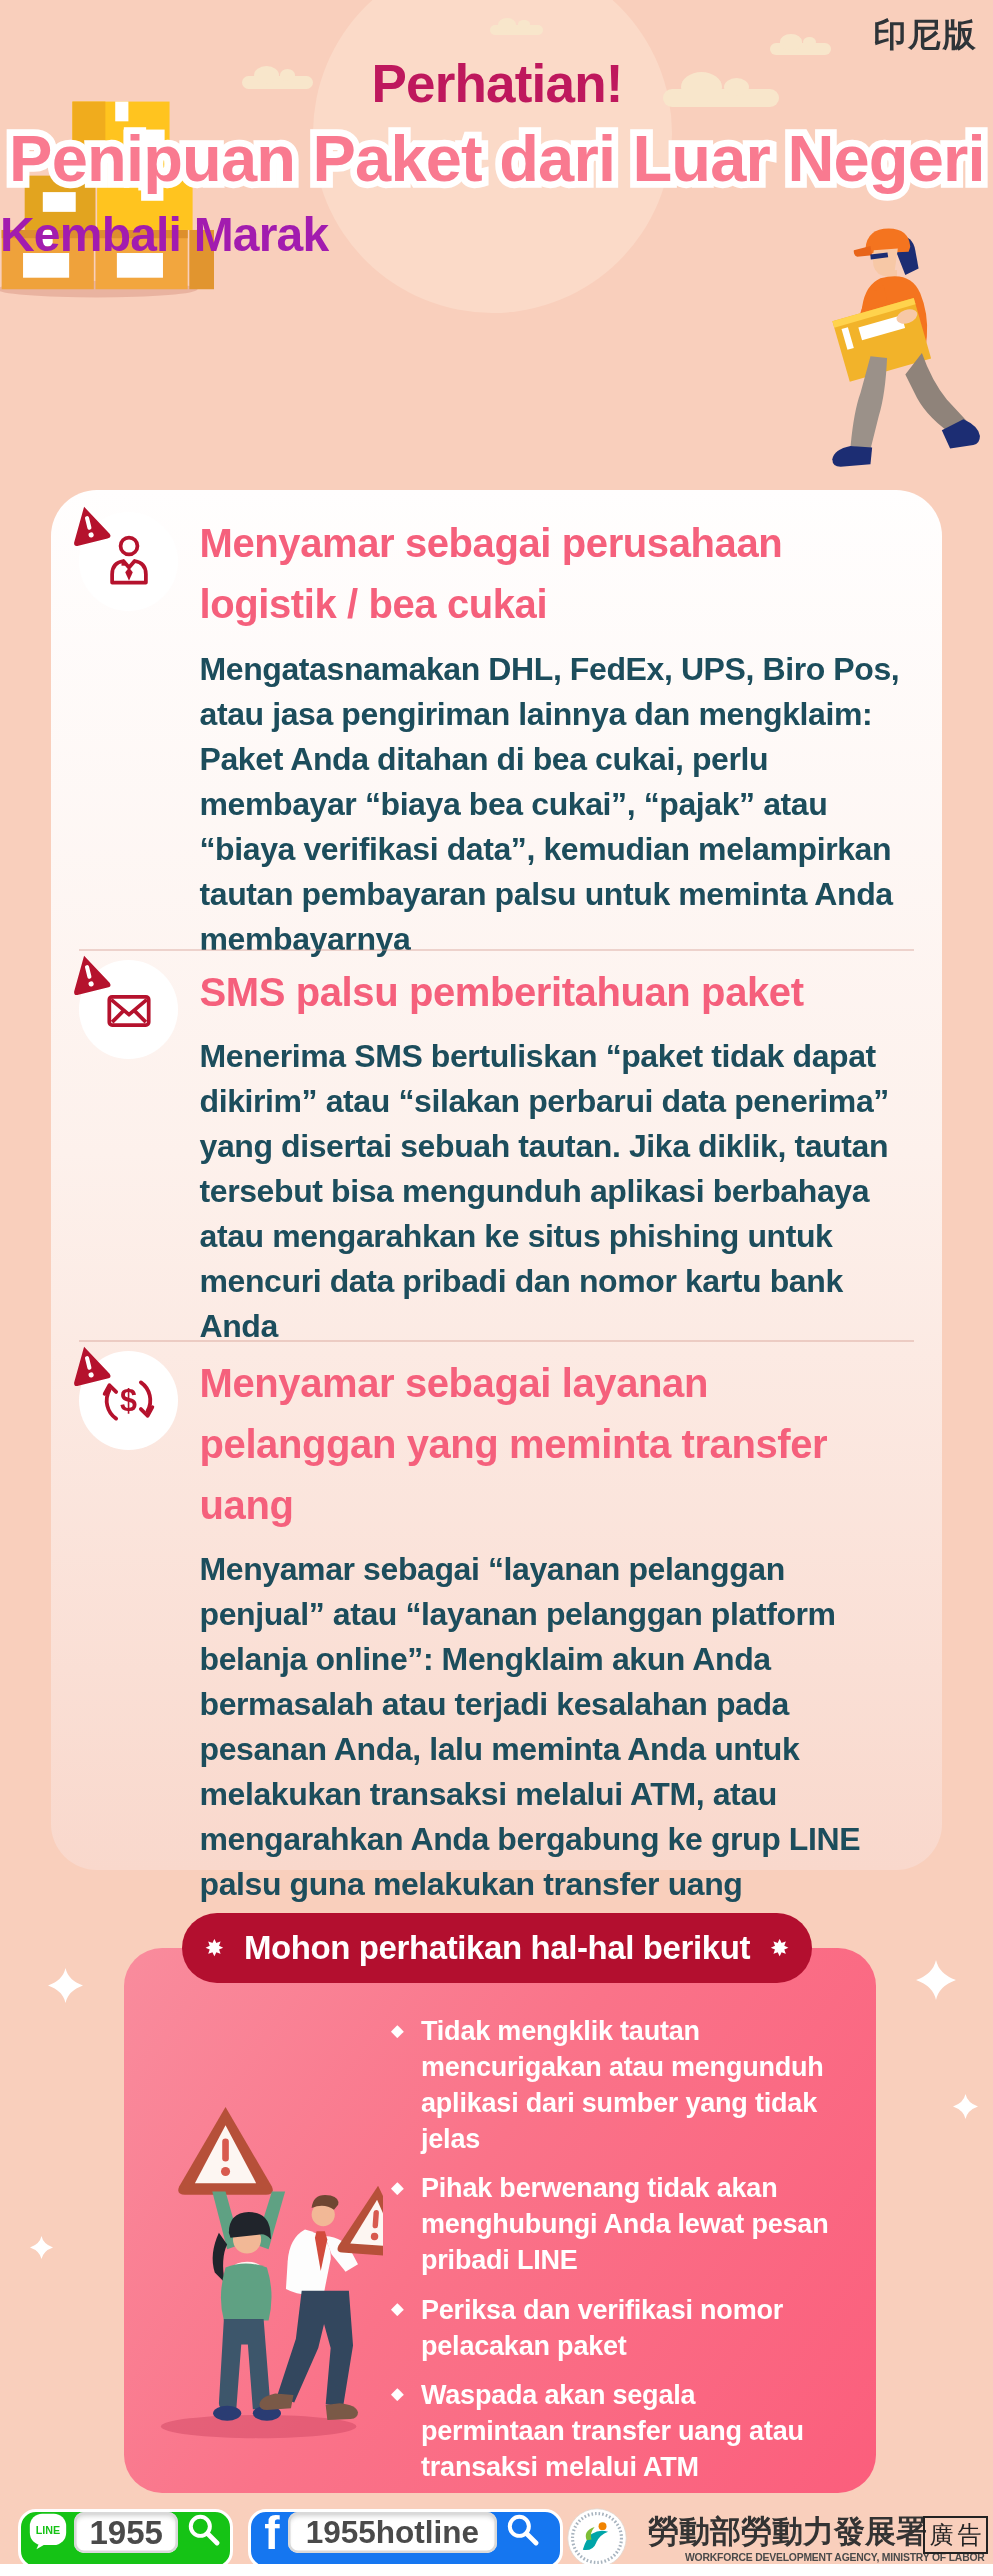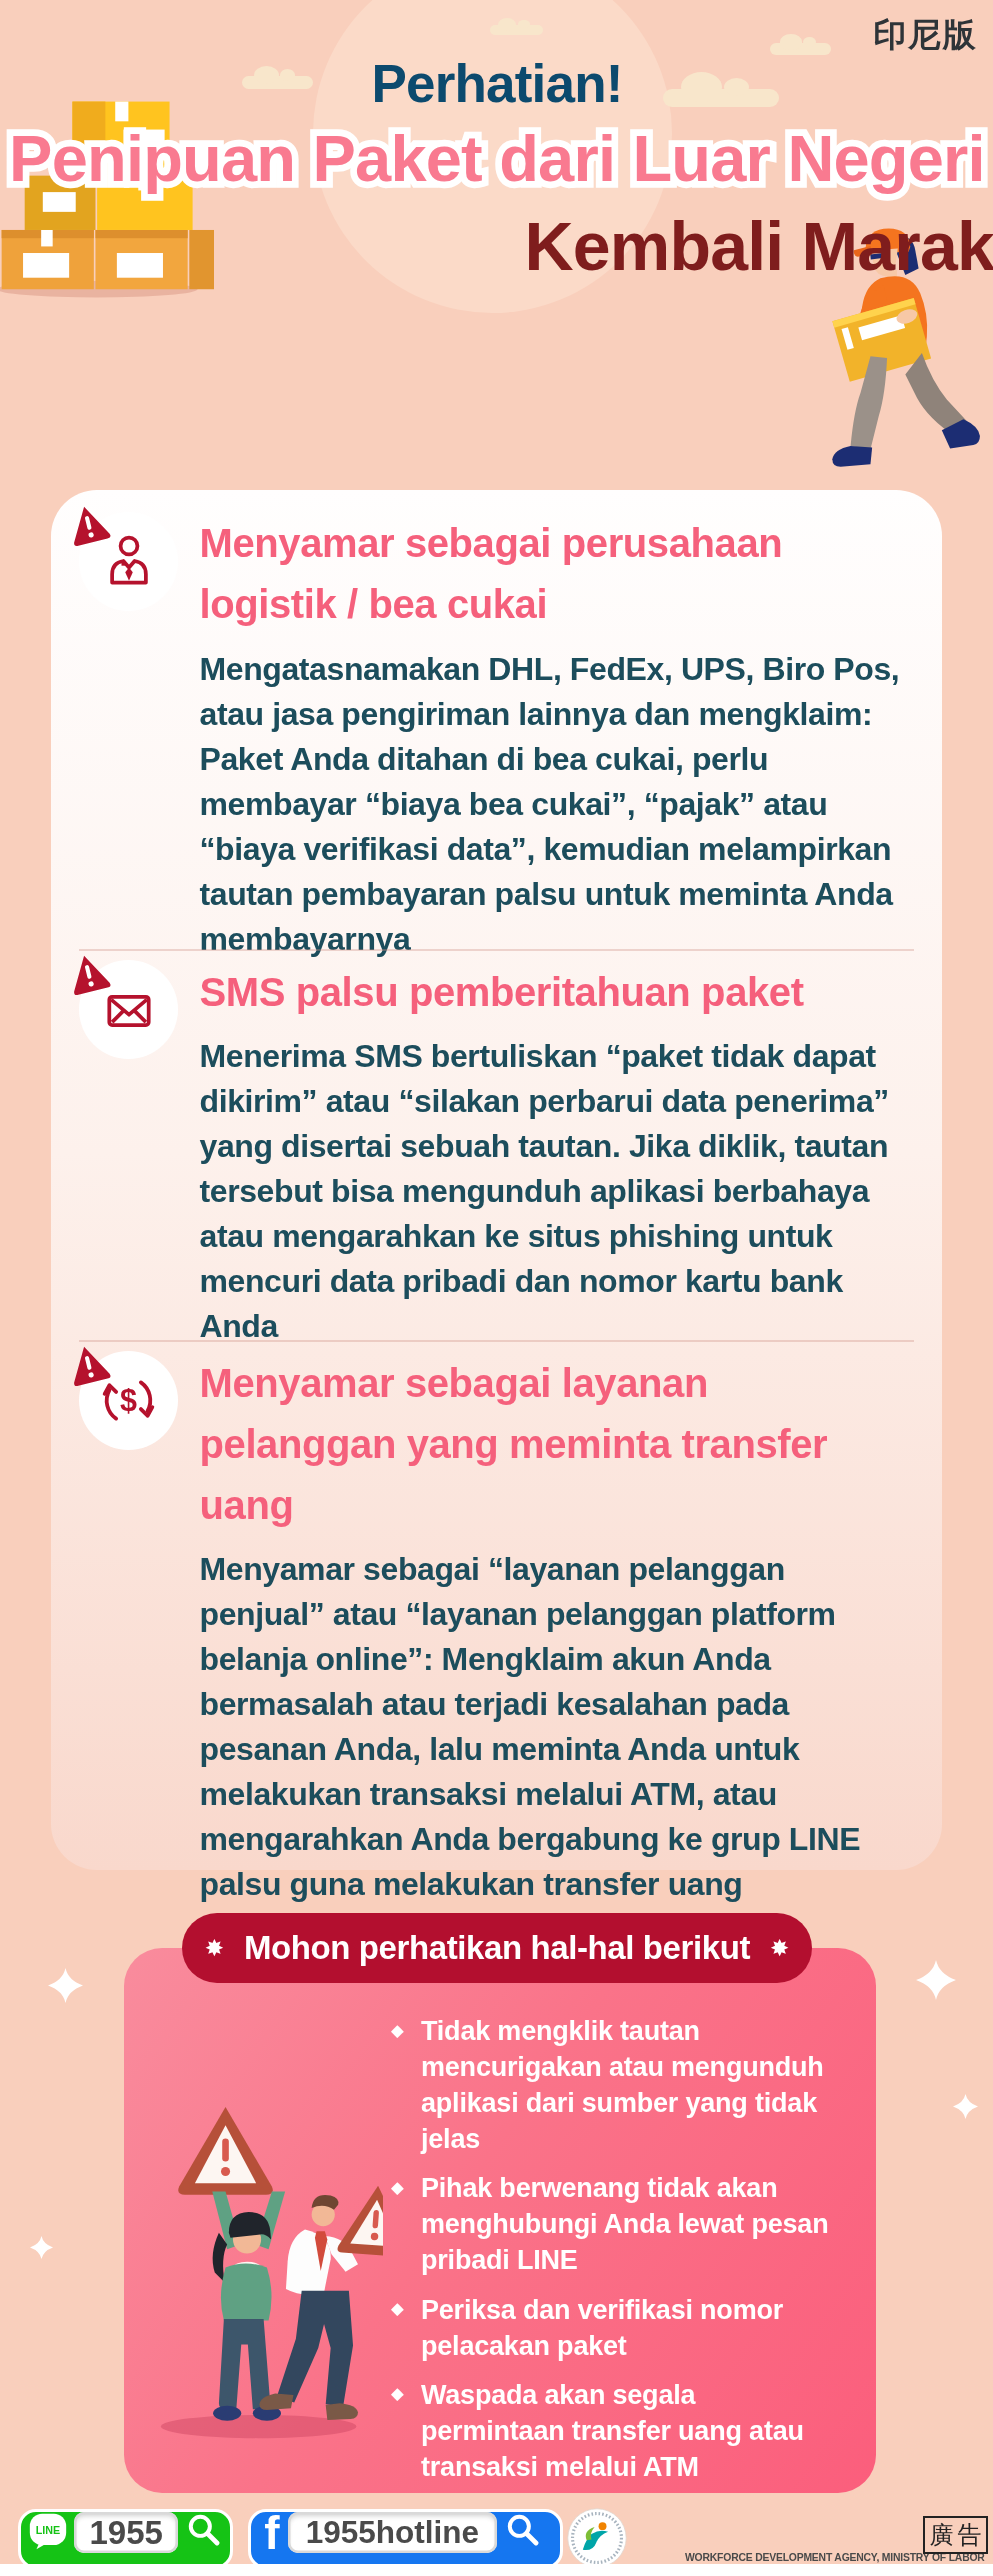--- a/index.html
+++ b/index.html
@@ -23,28 +23,28 @@
   .cloud.c4{left:770px;top:43px;width:61px;height:11.6px;}
   .cloud.c4::before{width:21.5px;height:15.7px;left:10px;top:-9px;}
   .cloud.c4::after{width:13.3px;height:10px;left:33px;top:-5.8px;}
   .boxes-illu{position:absolute;left:0;top:50px;width:214px;height:248px;z-index:2;}
   .courier-illu{position:absolute;left:810px;top:212px;width:184px;height:282px;z-index:2;}
   .sparkle{position:absolute;z-index:4;}
   
   .edition{position:absolute;right:16.6px;top:13.3px;font-size:33px;font-weight:bold;color:#2E3438;
            letter-spacing:1.7px;z-index:5;}
   .title-top{position:absolute;left:0;top:53px;width:100%;text-align:center;font-size:53px;
-             font-weight:bold;color:#0c4a6e;letter-spacing:-0.8px;z-index:3;}
+             font-weight:bold;color:#be185d;letter-spacing:-0.8px;z-index:3;}
   .title-main{position:absolute;left:0;top:121px;width:100%;height:86px;z-index:3;}
   .title-main span{position:absolute;left:0;top:0;width:100%;text-align:center;font-size:65px;
              font-weight:bold;letter-spacing:-0.8px;white-space:nowrap;}
   .title-main .stroke{-webkit-text-stroke:13.3px #FFFFFF;color:#FFFFFF;}
   .title-main .fill{color:#F97A90;}
-  .title-bottom{position:absolute;left:0;top:207px;width:100%;text-align:right;font-size:68px;
-             font-weight:bold;color:#7f1d1d;letter-spacing:-0.8px;z-index:3;}
+  .title-bottom{position:absolute;left:0;top:207px;width:100%;text-align:left;font-size:48px;
+             font-weight:bold;color:#a21caf;letter-spacing:-0.8px;z-index:3;}
   .intro{position:absolute;left:43px;top:288px;width:828px;font-size:32px;line-height:46px;
          font-weight:bold;color:#20505B;letter-spacing:-0.4px;z-index:3;}
   
   .card{position:absolute;left:51px;top:490px;width:891px;height:1380px;border-radius:46px;
         background:linear-gradient(180deg,#FFFEFE 0%,#FDF1EC 48%,#F9D8CC 100%);z-index:3;}
   .scam{position:absolute;left:0;width:100%;display:flex;}
   .scam.s1{top:21.5px;} .scam.s2{top:470px;} .scam.s3{top:861px;}
   .icon-wrap{position:relative;flex:0 0 auto;width:99px;height:99px;margin-left:28px;}
   .icon-circle{width:99px;height:99px;border-radius:50%;background:#fff;display:flex;
                align-items:center;justify-content:center;}
@@ -324,17 +324,18 @@
     </svg>
   </div>
 
   <svg class="logo-circle" viewBox="0 0 76 76">
     <circle cx="38" cy="38" r="37" fill="#FFFFFF" stroke="#E0D5CC" stroke-width="1"></circle>
     <circle cx="38" cy="38" r="31" fill="none" stroke="#8A9AA8" stroke-width="4" stroke-dasharray="2 2.6" opacity="0.75"></circle>
     <circle cx="45" cy="23" r="5" fill="#F08300"></circle>
     <path d="M20 53 Q28 24 52 30 Q41 34 37 44 Q33 55 20 53" fill="#00A5A8"></path>
     <path d="M25 41 Q20 29 35 24 Q28 32 31 40 Z" fill="#7DBE36"></path>
   </svg>
+  <div class="agency-zh">勞動部勞動力發展署</div>
   <div class="agency-en">WORKFORCE DEVELOPMENT AGENCY, MINISTRY OF LABOR</div>
   <div class="ad-box">廣告</div>
 
 </div>
 
 
 </body></html>

